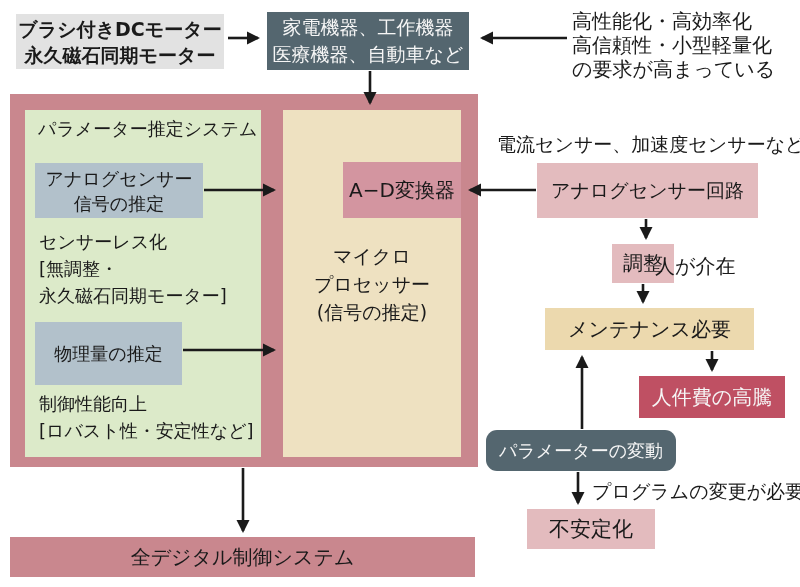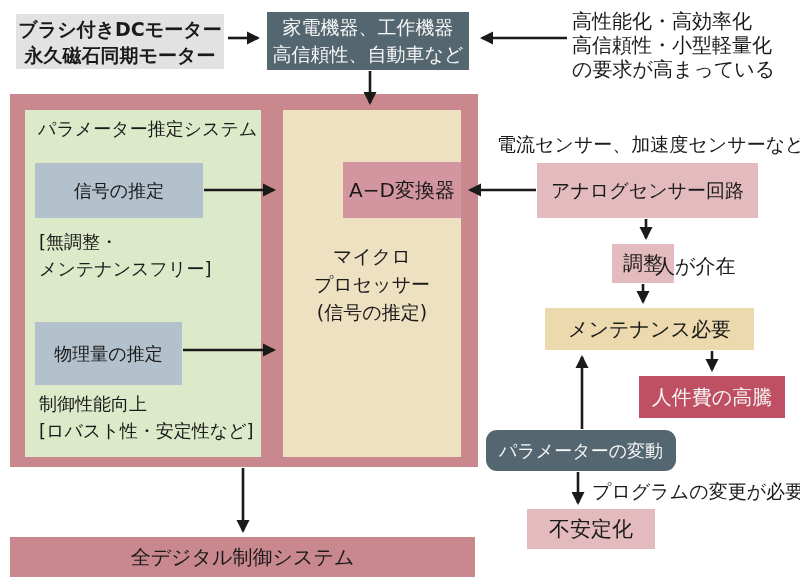--- a/index.html
+++ b/index.html
@@ -72,41 +72,43 @@
 
 <div class="canvas">
 
   <div class="box motors">
     <span>ブラシ付きDCモーター</span>
     <span>永久磁石同期モーター</span>
   </div>
 
   <div class="box applications">
     <span>家電機器、工作機器</span>
-    <span>高信頼性、自動車など</span>
+    <span>医療機器、自動車など</span>
   </div>
 
   <div class="note demand-note">
     <div>高性能化・高効率化</div>
     <div>高信頼性・小型軽量化</div>
     <div>の要求が高まっている</div>
   </div>
 
   <div class="abs container-pink"></div>
 
   <div class="abs panel-green"></div>
   <div class="note est-title">パラメーター推定システム</div>
 
   <div class="box blue1">
+    <span>アナログセンサー</span>
     <span>信号の推定</span>
   </div>
 
   <div class="note sensorless">
+    <div>センサーレス化</div>
     <div>[無調整・</div>
-    <div>メンテナンスフリー]</div>
+    <div>永久磁石同期モーター]</div>
   </div>
 
   <div class="box blue2">
     <span>物理量の推定</span>
   </div>
 
   <div class="note control-note">
     <div>制御性能向上</div>
     <div>[ロバスト性・安定性など]</div>
   </div>

